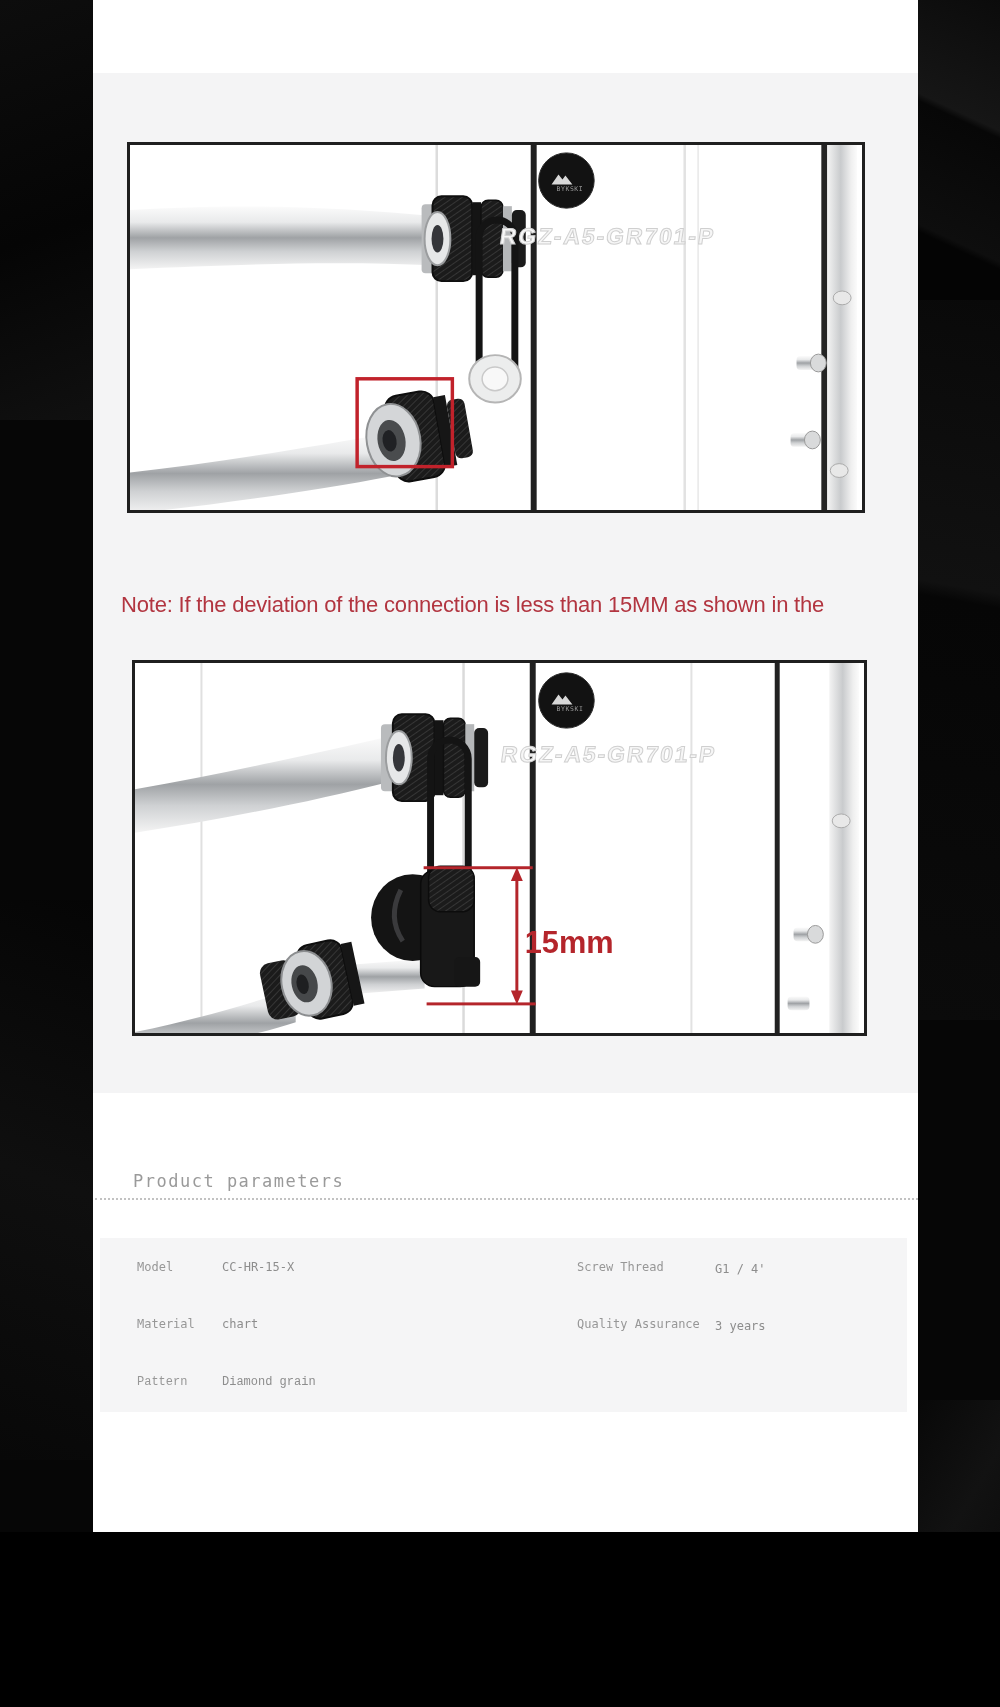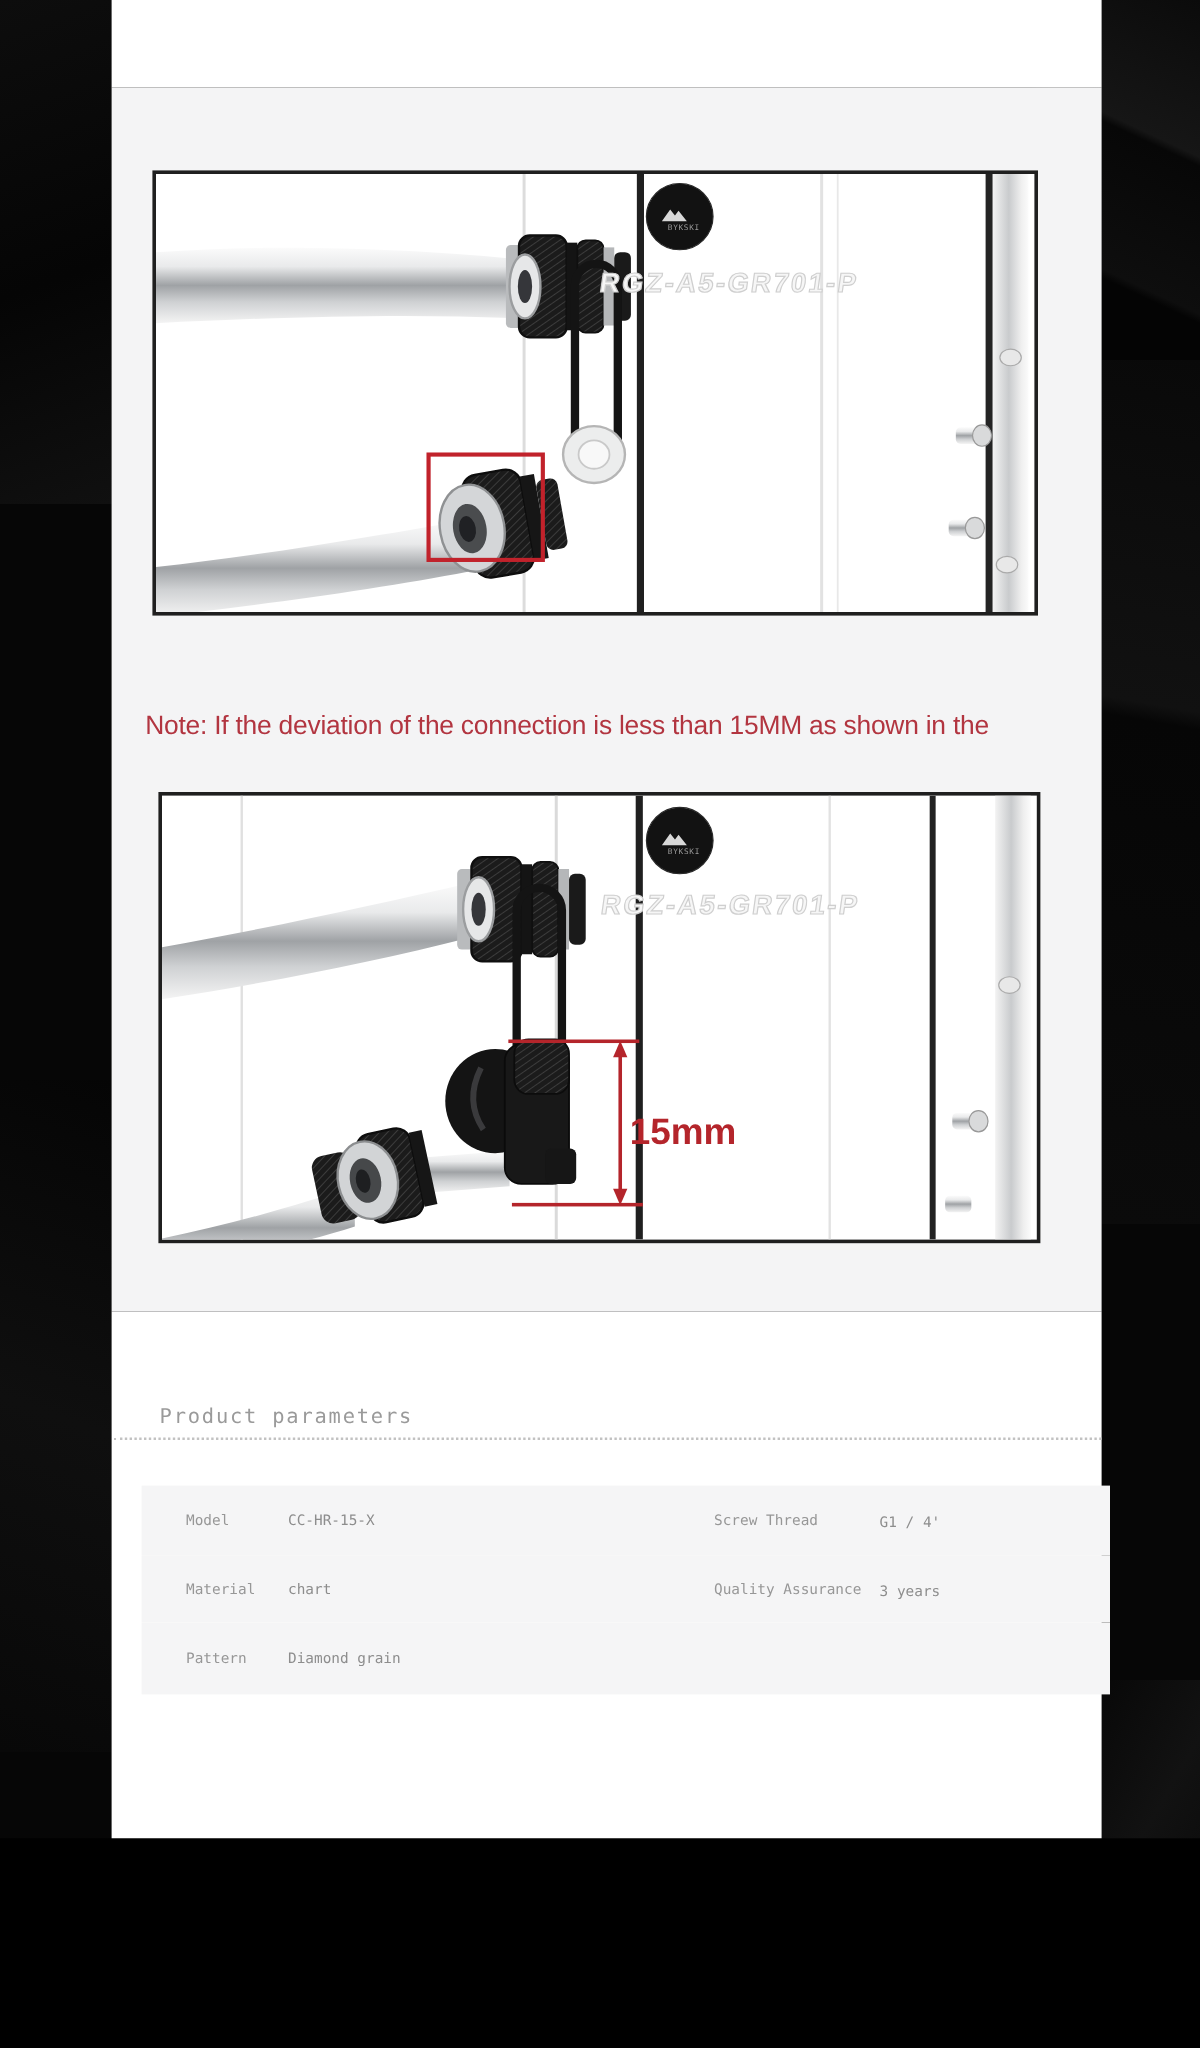--- a/index.html
+++ b/index.html
@@ -21,25 +21,25 @@
         font-size:22px;line-height:31px;font-weight:normal;letter-spacing:-0.2px;margin-top:40px;}
   
   .sec-heading{position:absolute;color:#9a9a9a;font-family:"DejaVu Sans Mono",monospace;
         font-size:17px;letter-spacing:1.5px;white-space:nowrap;}
   .h1{left:40px;top:1171px;}
   .h2{left:45px;top:1630px;}
   .dotted{position:absolute;height:0;border-top:2px dotted #c2c2c2;width:823px;left:2px;}
   .d1{top:1198px;}
   .d2{top:1654px;}
   
-  .param-table{position:absolute;left:25px;top:1238px;width:807px;
+  .param-table{position:absolute;left:7px;top:1238px;width:807px;
         font-family:"DejaVu Sans Mono",monospace;font-size:12px;color:#979797;}
   .prow{display:flex;align-items:center;position:relative;}
   .prow.gray{background:#f5f5f6;}
-  .r0{height:58px;} .r1{height:60px;} .r2{height:56px;} .r3{height:80px;} .r4{height:60px;}
+  .r0{height:58px;} .r1{height:60px;} .r2{height:56px;} .r3{height:80px;} .r4{height:60px;font-family:Liberation Mono, monospace;}
   .cell{position:absolute;white-space:nowrap;}
   .c-label1{left:37px;}
   .c-value1{left:122px;color:#8d8d8d;}
   .c-label2{left:477px;}
   .c-value2{left:615px;color:#8d8d8d;top:50%;transform:translateY(-38%);}
   .c-label1,.c-value1,.c-label2{top:50%;transform:translateY(-50%);}
   .bottom-strip{position:absolute;left:0;top:1701px;width:825px;height:6px;background:#ededed;}
   svg text{font-family:"DejaVu Sans Mono",monospace;}
   svg text.wm{font-family:"Liberation Sans",sans-serif;}
   svg text.dim{font-family:"Liberation Sans",sans-serif;}

